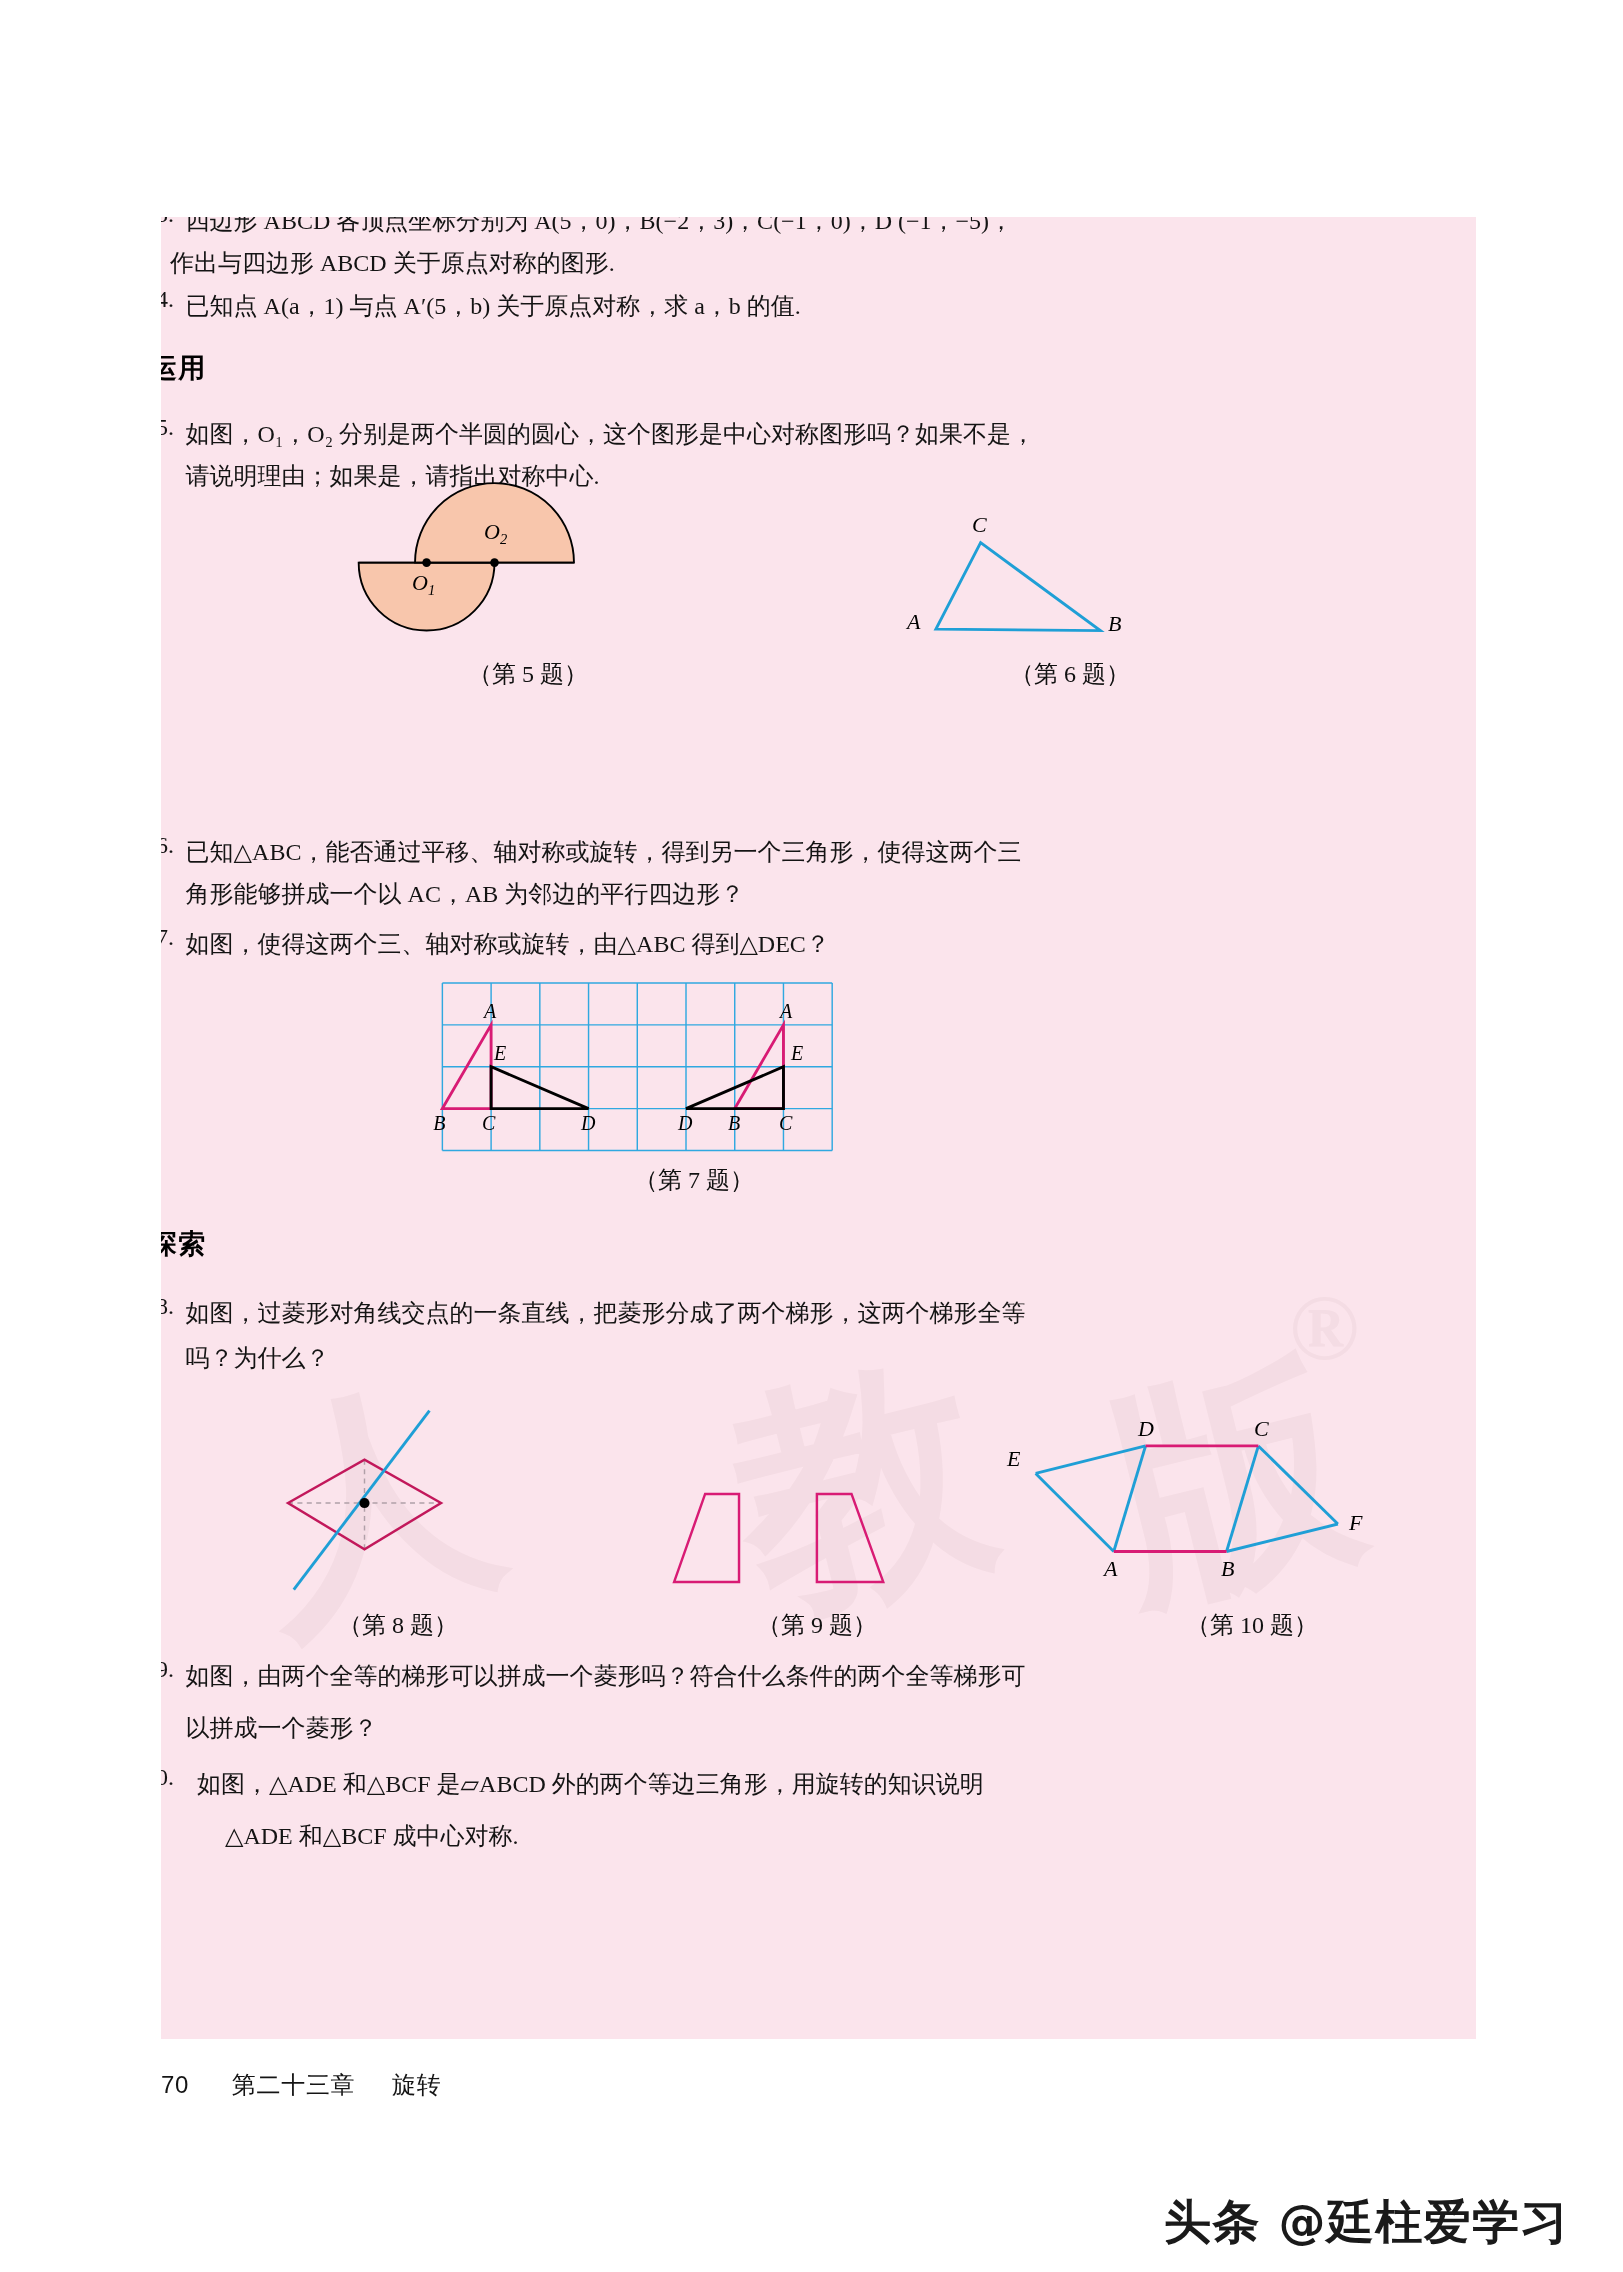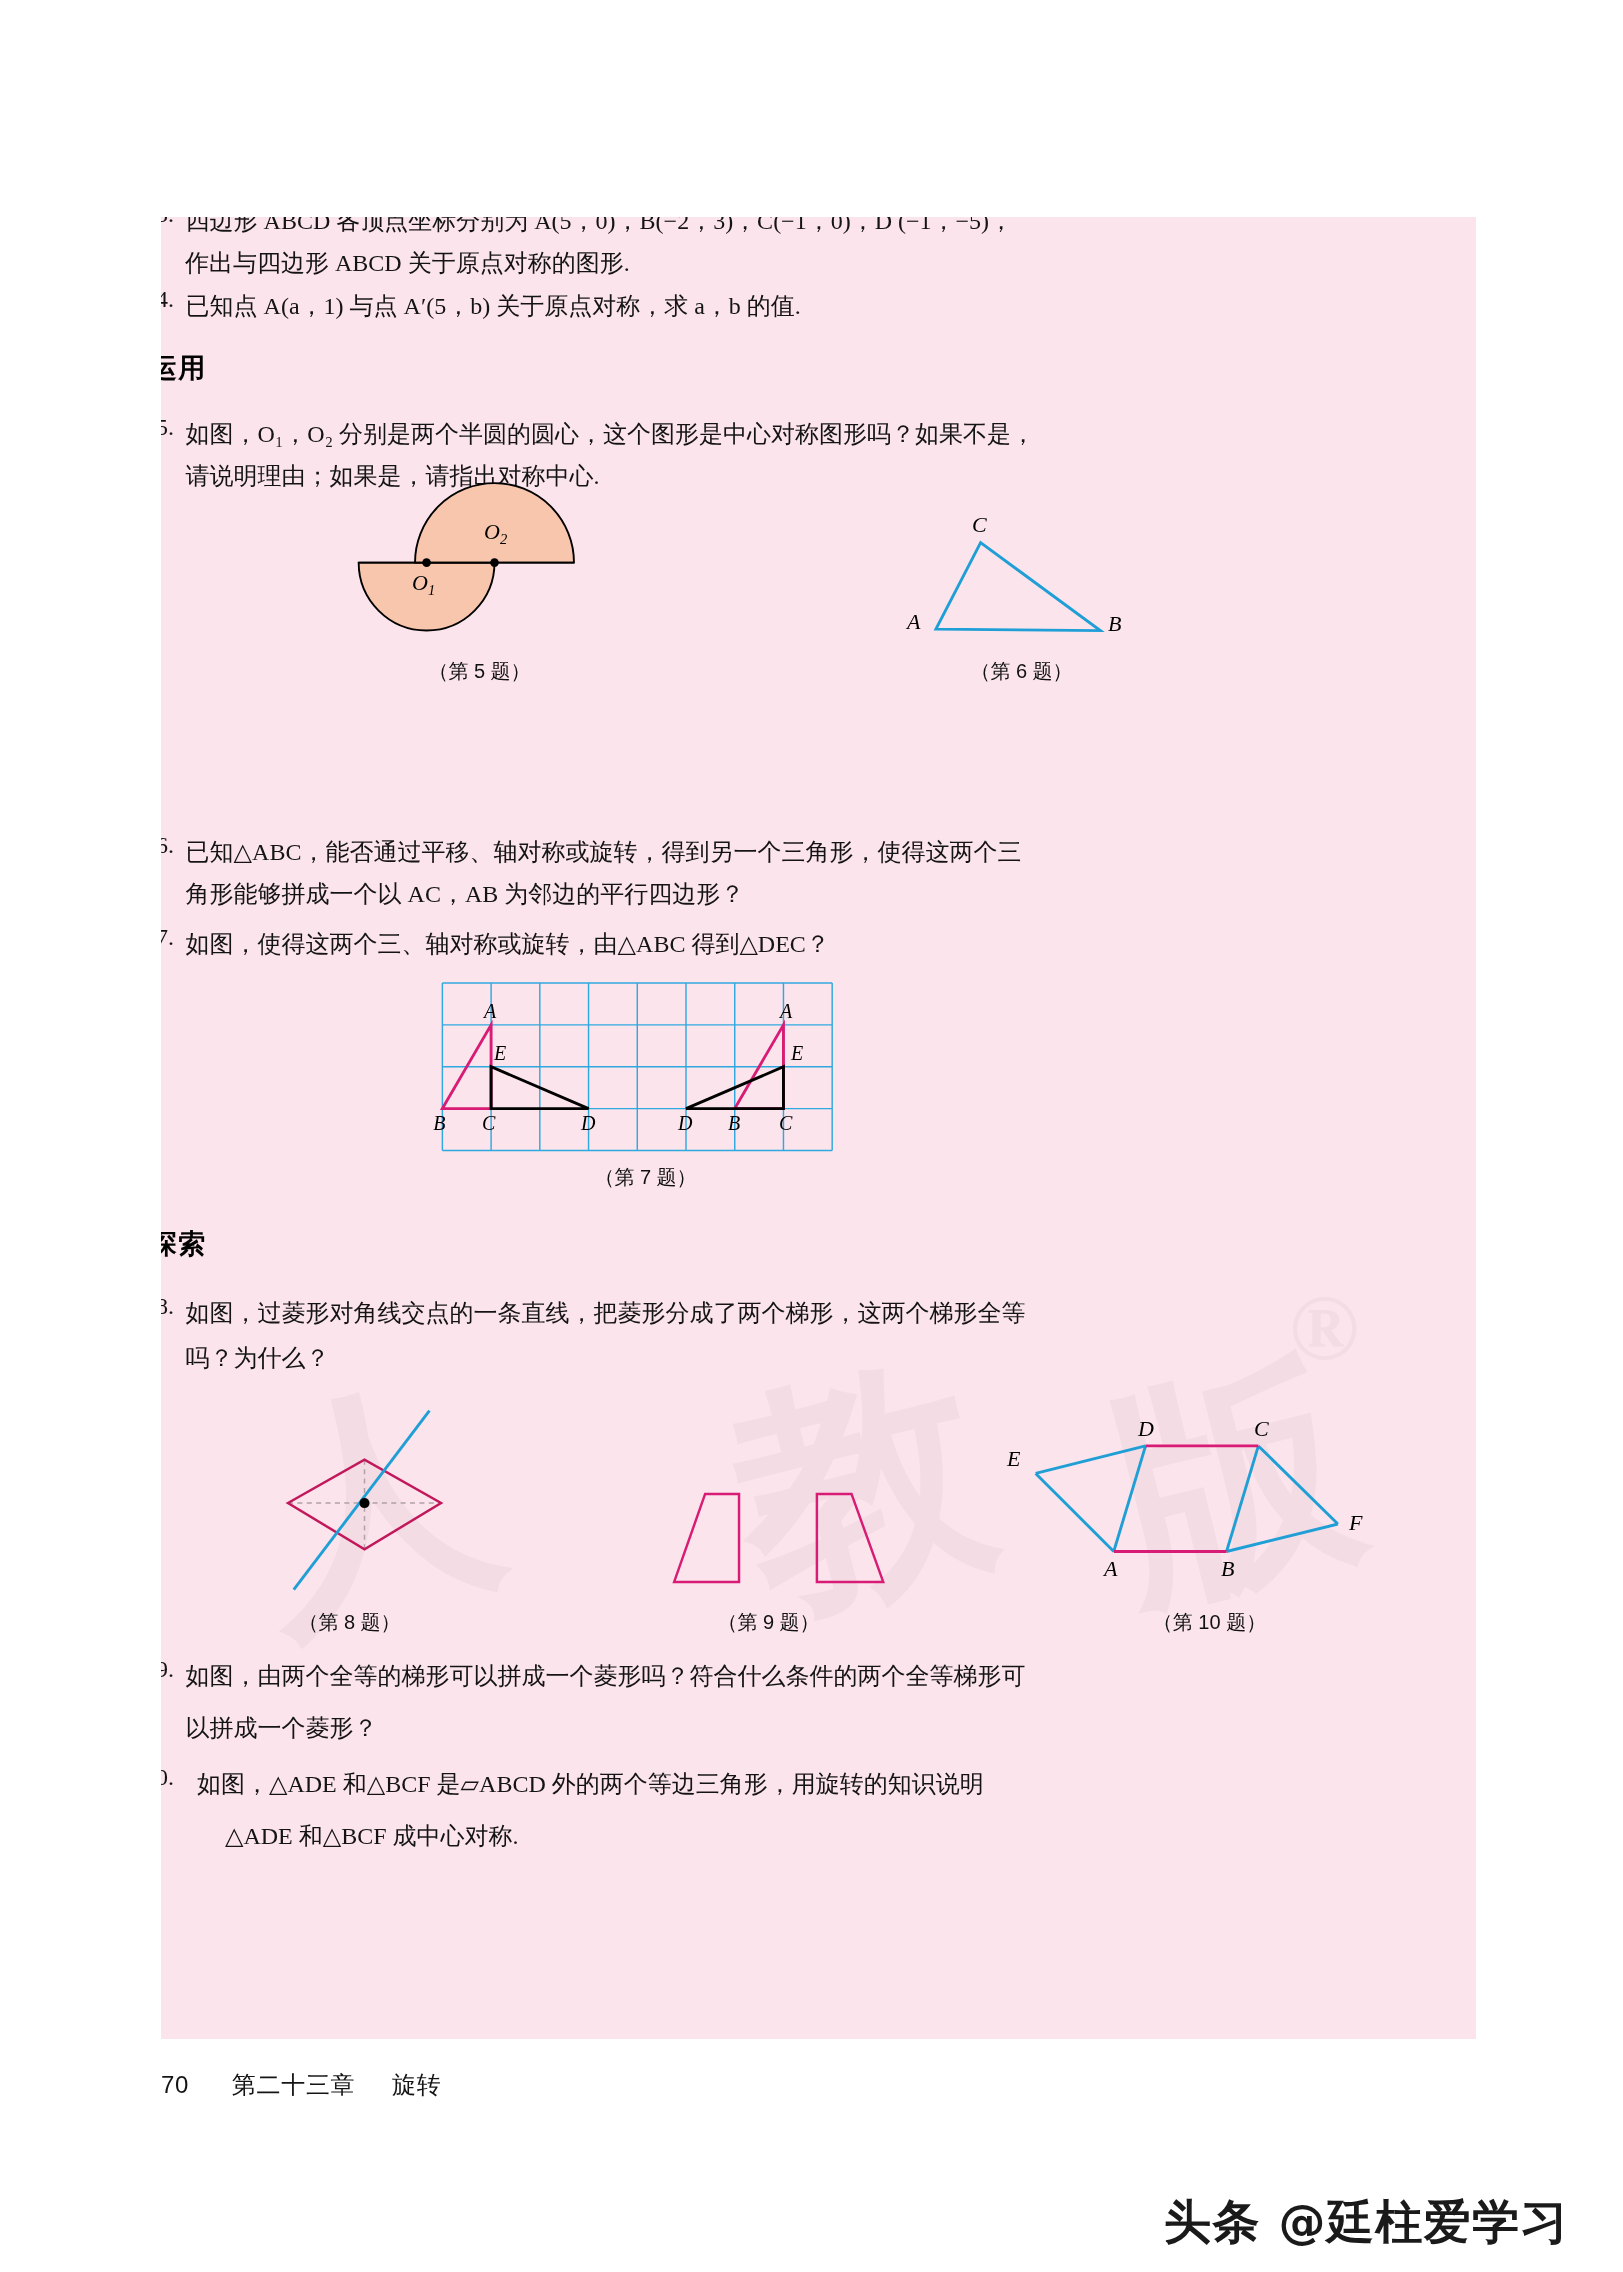--- a/index.html
+++ b/index.html
@@ -59,24 +59,24 @@
   .sec-head {
     position: absolute;
     font-size: 27px;
     font-weight: bold;
     color: #000;
     letter-spacing: 1.4px;
     font-family: "DejaVu Sans", "Liberation Sans", sans-serif;
   }
   .cap {
     position: absolute;
-    font-size: 20px;
+    font-size: 24px;
     color: #111;
-    text-align: center;
-    font-family: Liberation Sans, sans-serif;
+    text-align: right;
+    font-family: Liberation Serif, serif;
     white-space: nowrap;
   }
   .it { font-style: italic; }
 
   
   #footer {
     position: absolute;
     left: 161px;
     top: 2069px;
     font-size: 24px;
@@ -105,21 +105,21 @@
 
 <div id="content-panel">
 
   <div class="watermark" id="wm-ren">人</div>
   <div class="watermark" id="wm-jiao">教</div>
   <div class="watermark" id="wm-ban">版</div>
   <div class="watermark" id="wm-reg">®</div>
 
   <div class="qnum" style="left:-67px; top:-16px; width:80px;">3.</div>
   <div class="qitem" style="left:24.6px; top:-16px; width:1244px;">四边形 ABCD 各顶点坐标分别为 A(5，0)，B(−2，3)，C(−1，0)，D (−1，−5)，</div>
-  <div class="qitem" style="left:24px; top:26px; width:1244px;">作出与四边形 ABCD 关于原点对称的图形.</div>
+  <div class="qitem" style="left:9px; top:26px; width:1244px;">作出与四边形 ABCD 关于原点对称的图形.</div>
 
   <div class="qnum" style="left:-67px; top:69px; width:80px;">4.</div>
   <div class="qitem" style="left:24.6px; top:69px; width:1244px;">已知点 A(a，1) 与点 A′(5，b) 关于原点对称，求 a，b 的值.</div>
 
   <div class="sec-head" style="left:-68px; top:133px;">综合运用</div>
 
   <div class="qnum" style="left:-67px; top:197px; width:80px;">5.</div>
   <div class="qitem" style="left:24.6px; top:197px; width:1258px;">如图，O₁，O₂ 分别是两个半圆的圆心，这个图形是中心对称图形吗？如果不是，</div>
   <div class="qitem" style="left:24.6px; top:239px; width:1258px;">请说明理由；如果是，请指出对称中心.</div>
 

